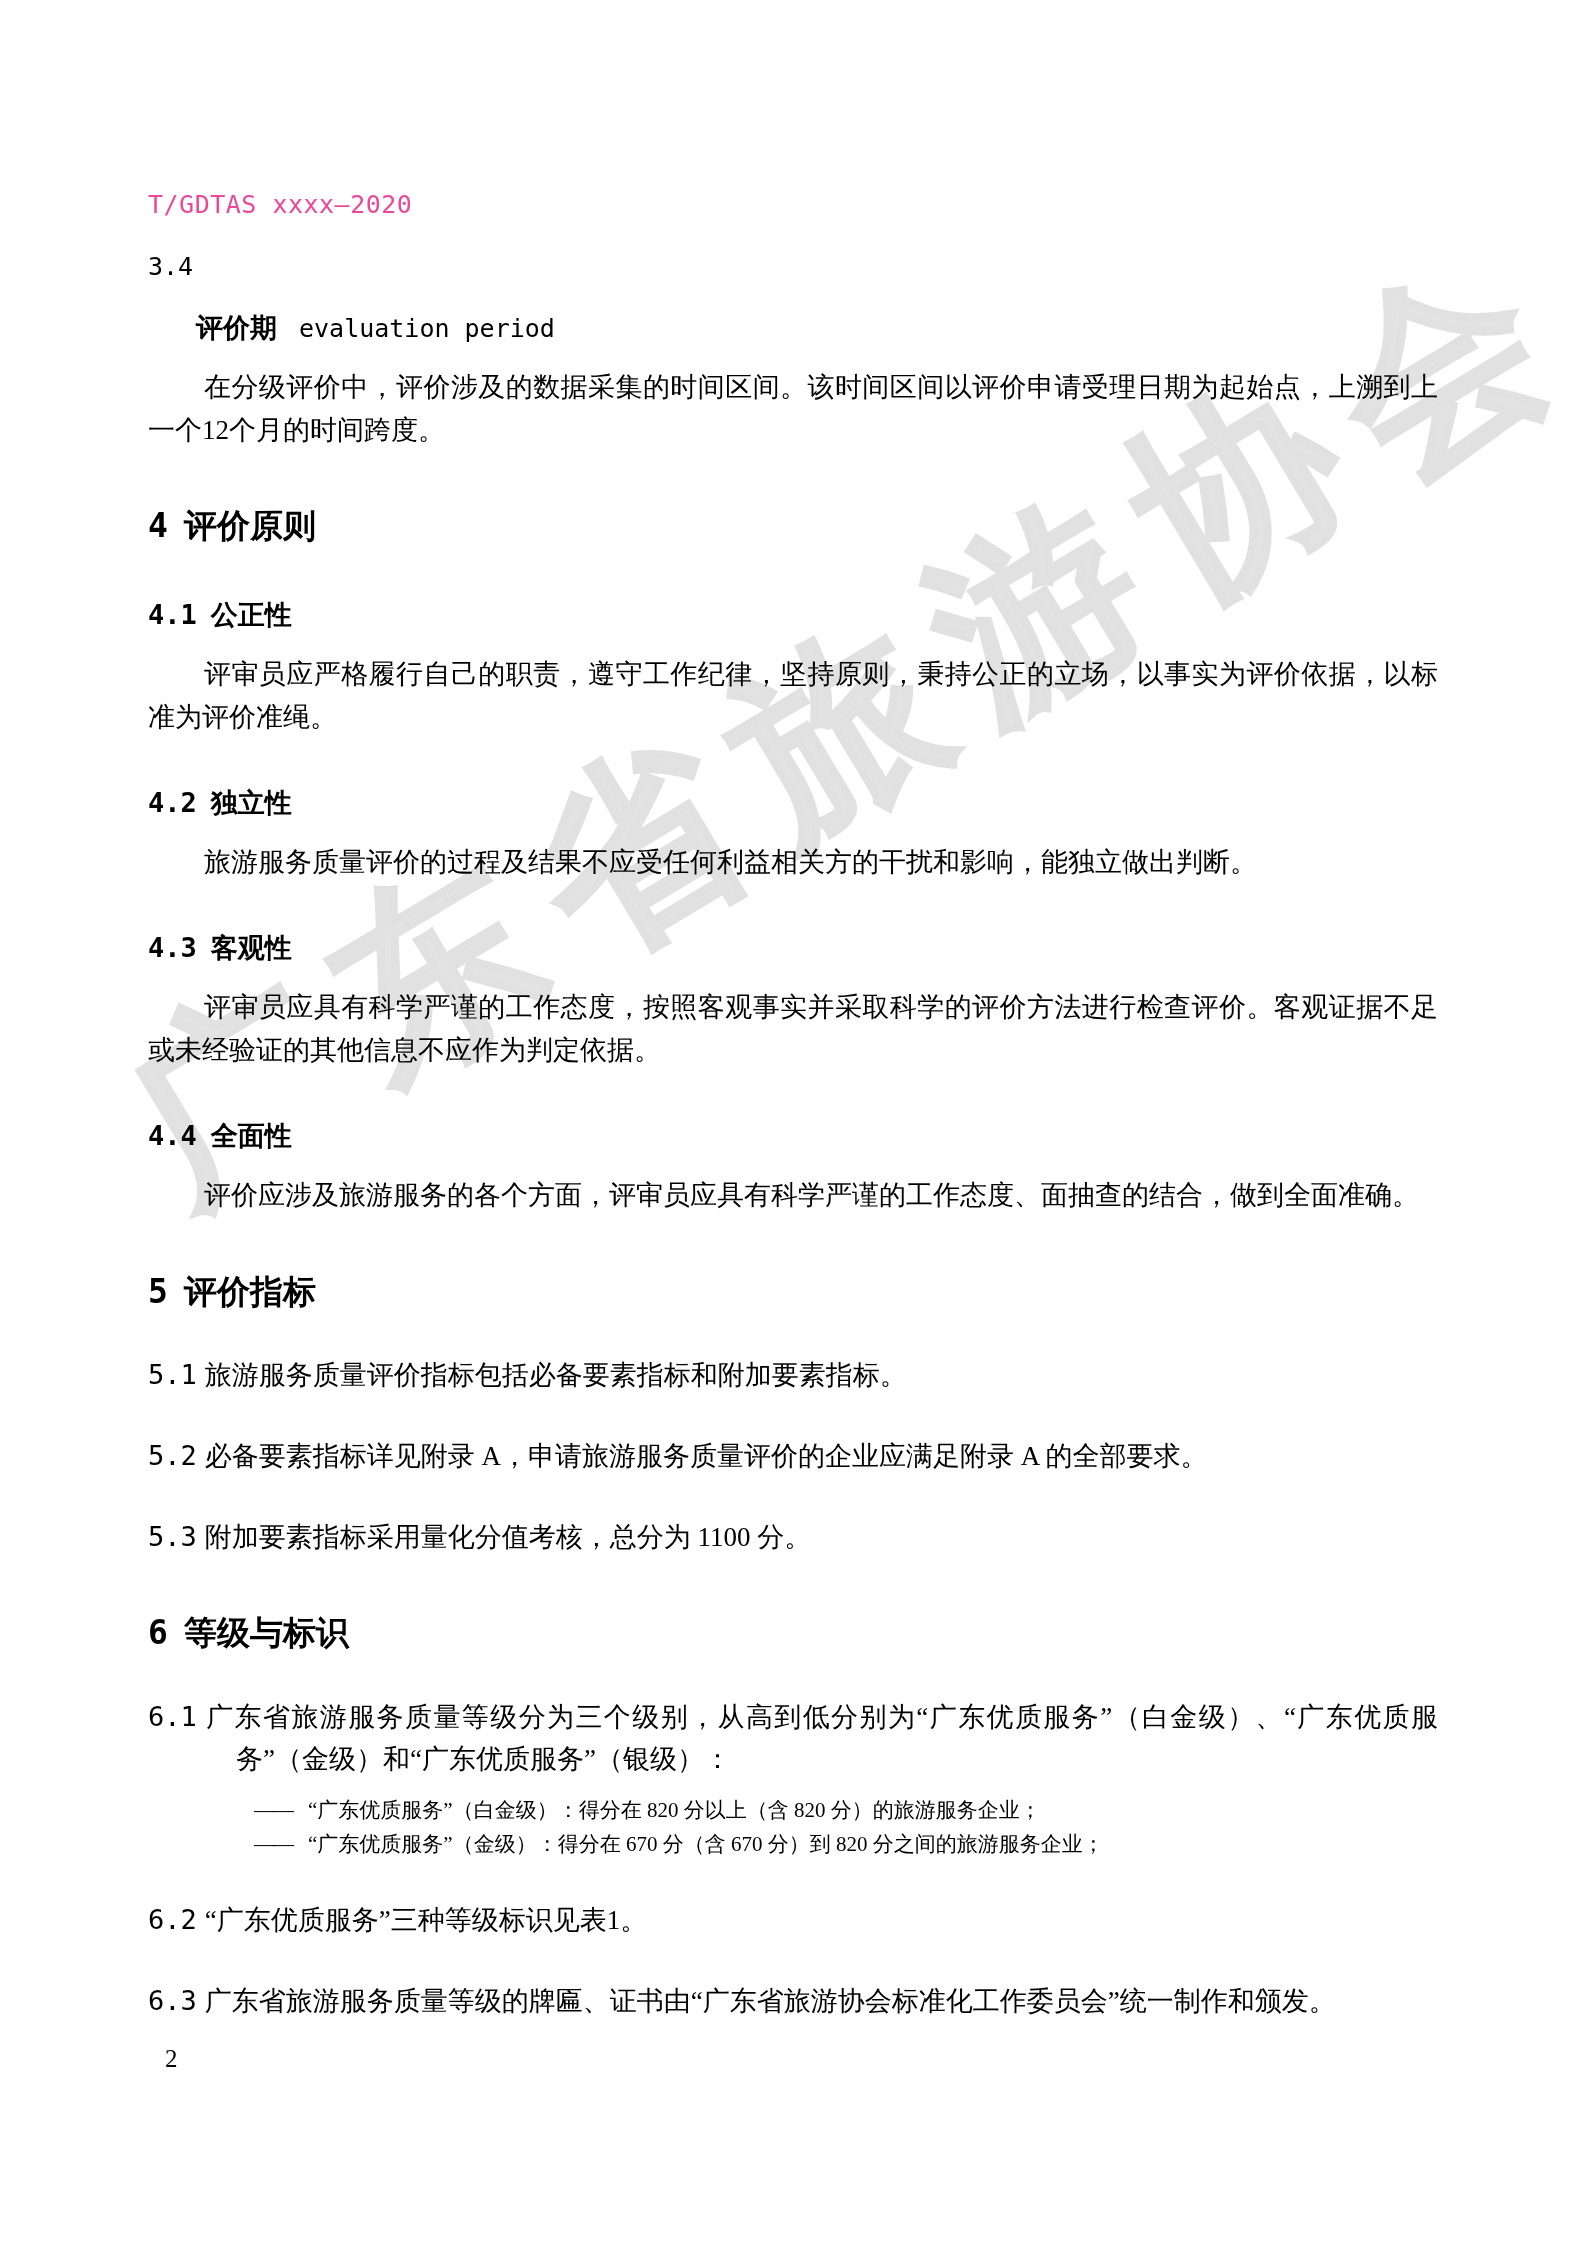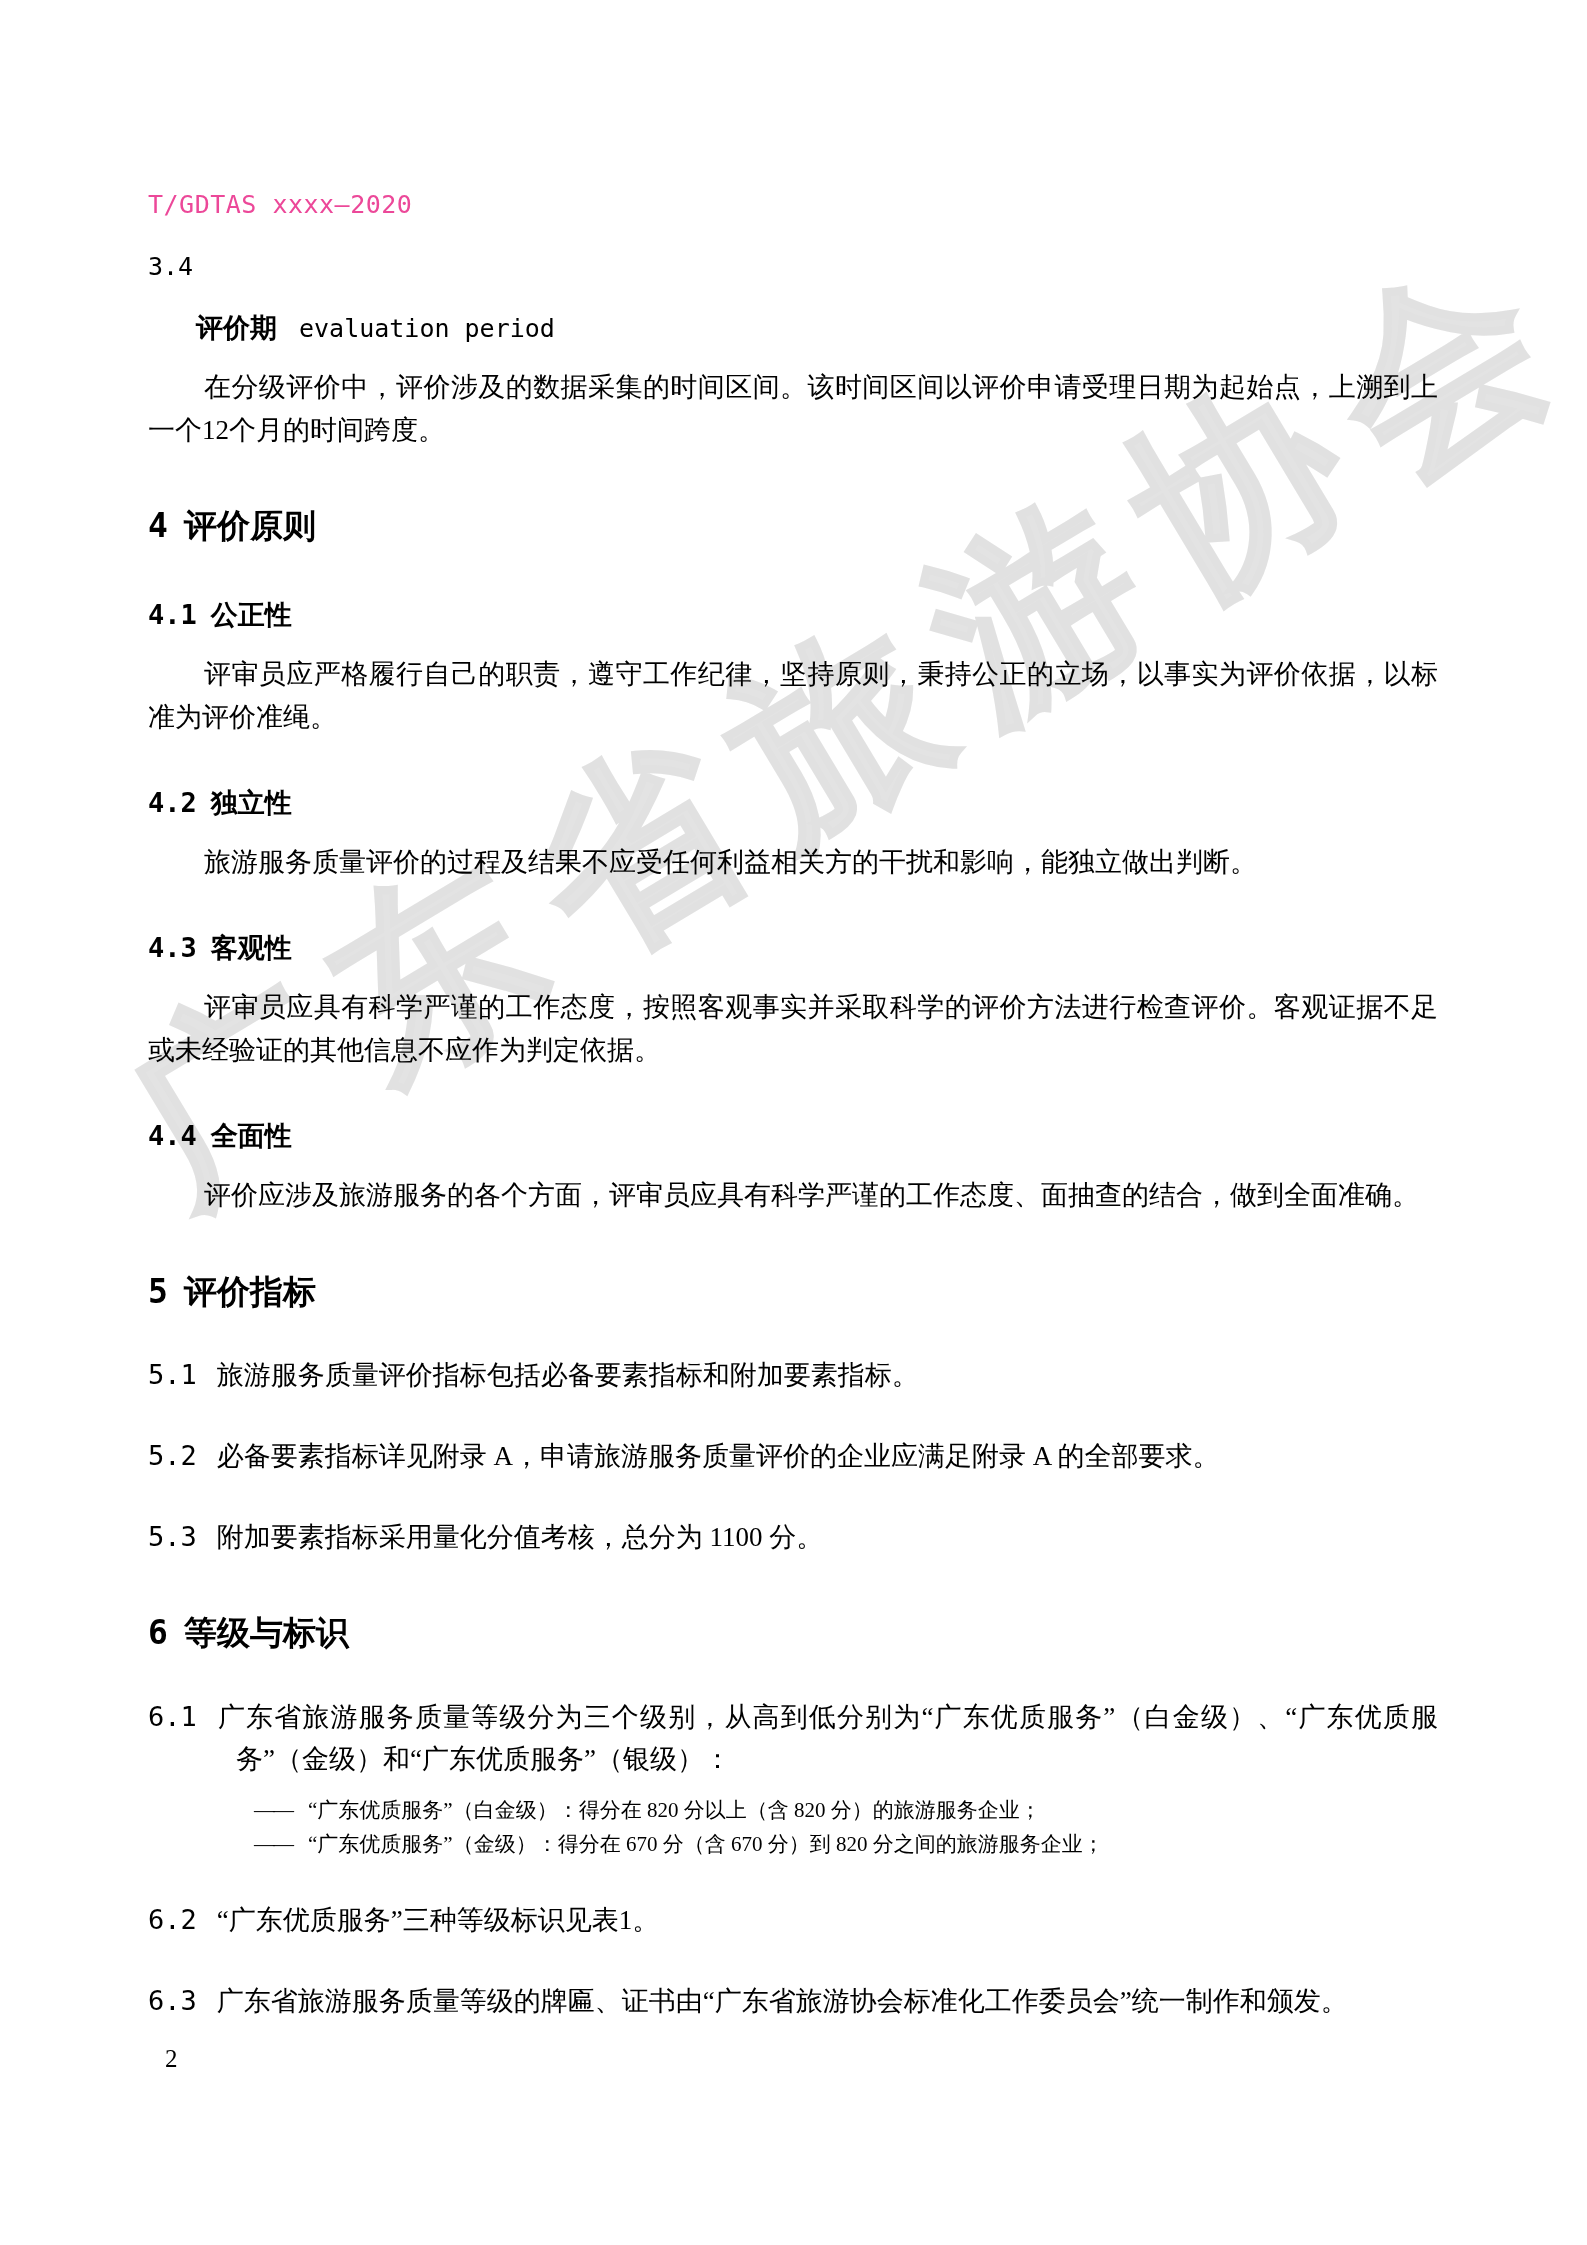--- a/index.html
+++ b/index.html
@@ -137,21 +137,21 @@
     margin: 38px 0 0 0;
     font-size: 27px;
     line-height: 1.58;
     text-align: justify;
     text-justify: inter-ideograph;
     padding-left: 88px;
     text-indent: -88px;
   }
   p.numpara .num {
     font-family: "DejaVu Sans Mono", "Liberation Mono", monospace;
-    margin-right: 20px;
+    margin-right: 8px;
   }
 
   
   ul.dashlist {
     list-style: none;
     margin: 12px 0 0 0;
     padding: 0;
   }
   ul.dashlist li {
     font-size: 21px;

